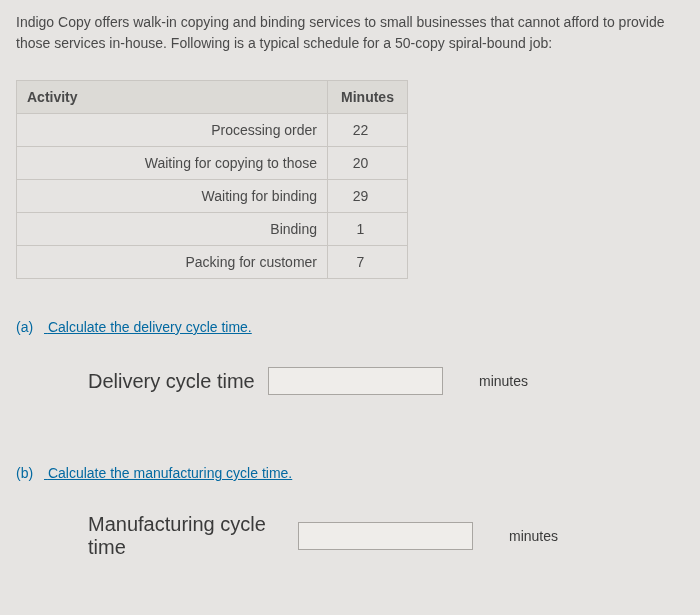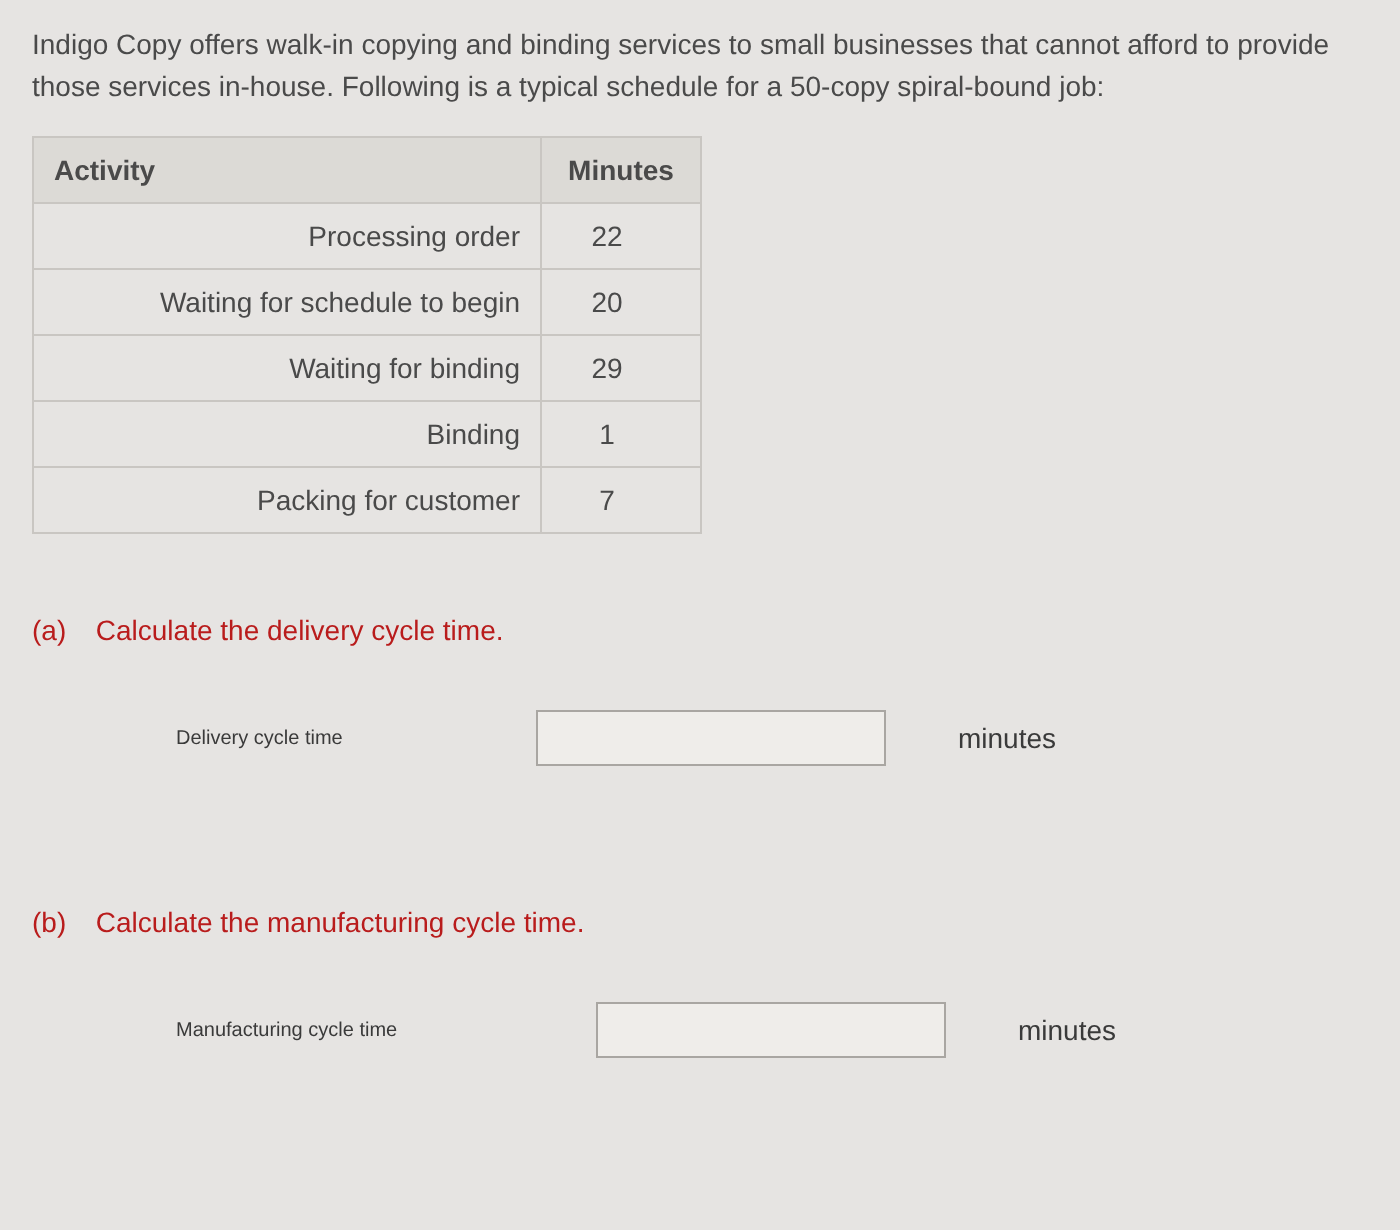--- a/index.html
+++ b/index.html
@@ -13,25 +13,25 @@
     color: #3a3a3a;
     overflow: hidden;
   }
   .page {
     padding: 12px 16px 0 16px;
   }
   .intro {
     font-size: 14px;
     line-height: 1.5;
     color: #4a4a4a;
-    margin-bottom: 14px;
+    margin-bottom: 26px;
   }
   table.sched {
     border-collapse: collapse;
-    width: 335px;
+    width: 392px;
   }
   table.sched th, table.sched td {
     border: 1px solid #c9c6c2;
     padding: 8px 10px;
     font-size: 14px;
     font-weight: 400;
     color: #4a4a4a;
     text-align: right;
   }
   table.sched th {
@@ -45,34 +45,35 @@
   }
   table.sched td.num {
     text-align: center;
     padding-right: 24px;
   }
   .qblock {
     margin-top: 40px;
   }
   .qline {
     font-size: 14px;
-    color: #b91c1c;
+    color: #0369a1;
+    text-decoration: underline;
   }
   .qline .marker {
     display: inline-block;
     width: 28px;
   }
   .answer-row {
     margin-top: 32px;
     display: flex;
     align-items: center;
     padding-left: 72px;
   }
   .answer-row .label {
-    font-size: 10px;
+    font-size: 20px;
     color: #3a3a3a;
     width: 180px;
   }
   .answer-row .label.wide {
     width: 210px;
   }
   .answer-row input.box {
     width: 175px;
     height: 28px;
     border: 1px solid #a9a6a2;
@@ -102,21 +103,21 @@
         <th>Activity</th>
         <th class="min">Minutes</th>
       </tr>
     </thead>
     <tbody>
       <tr>
         <td>Processing order</td>
         <td class="num">22</td>
       </tr>
       <tr>
-        <td>Waiting for schedule to begin</td>
+        <td>Waiting for copying to those</td>
         <td class="num">20</td>
       </tr>
       <tr>
         <td>Waiting for binding</td>
         <td class="num">29</td>
       </tr>
       <tr>
         <td>Binding</td>
         <td class="num">1</td>
       </tr>

